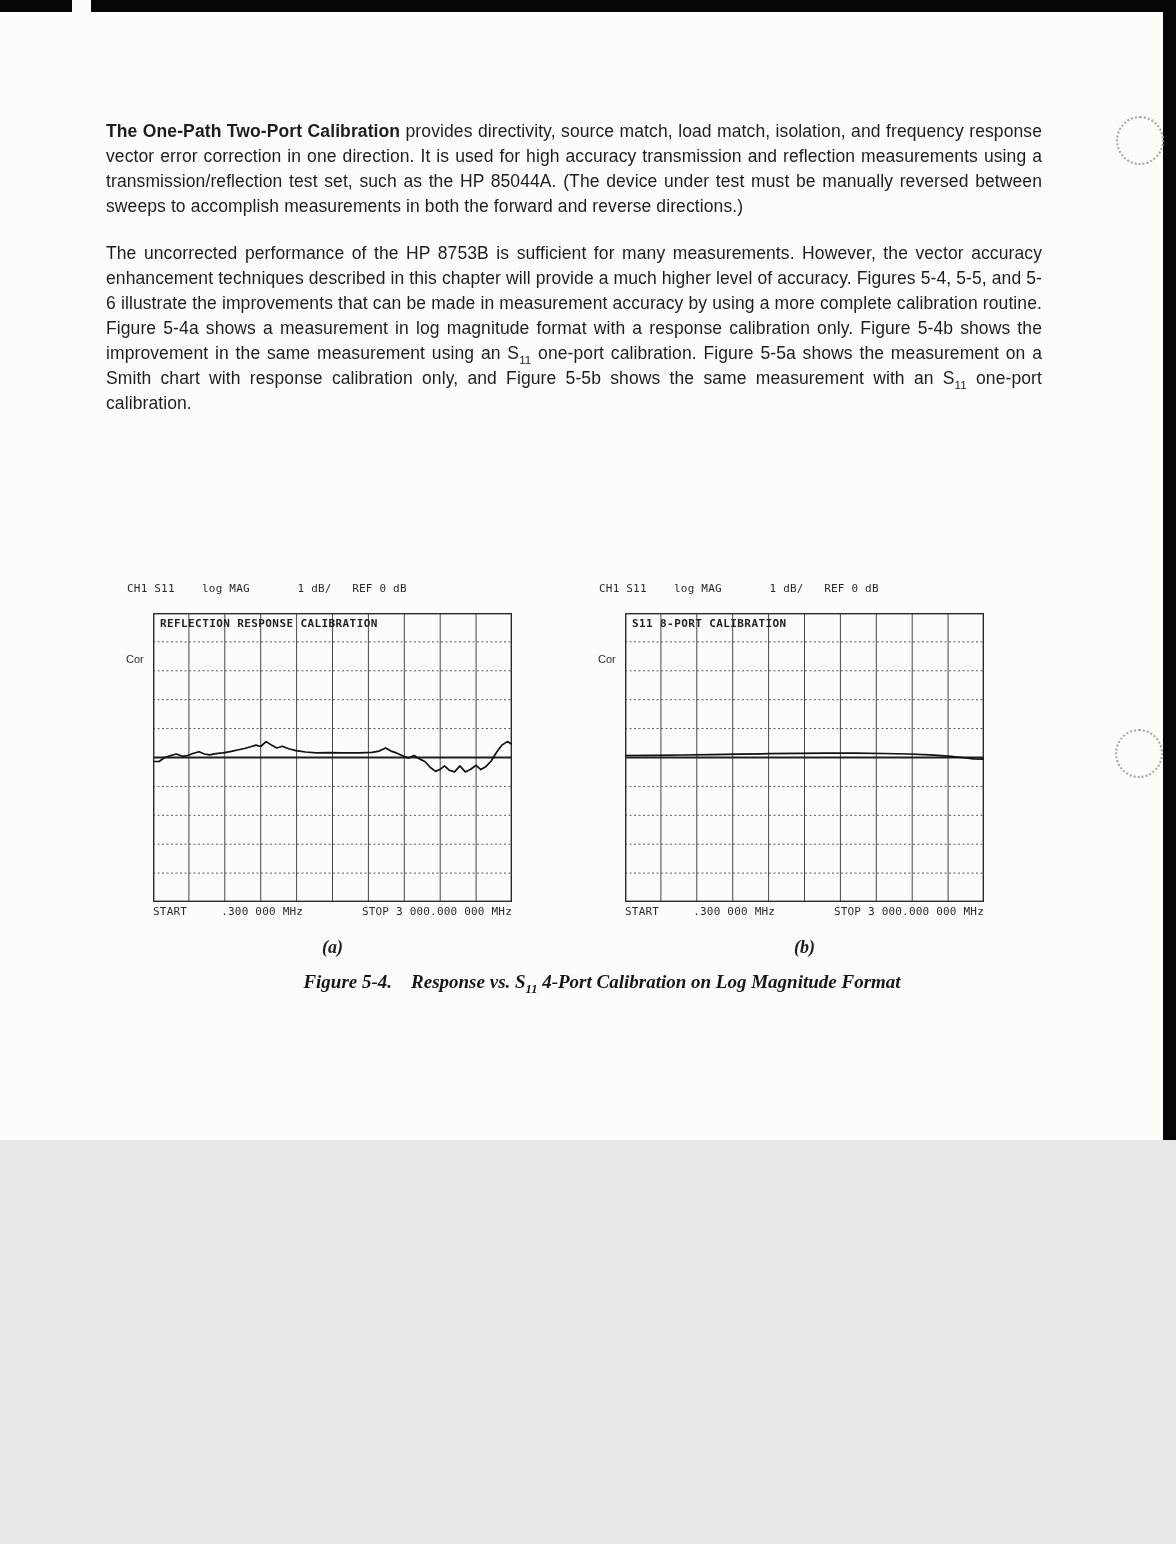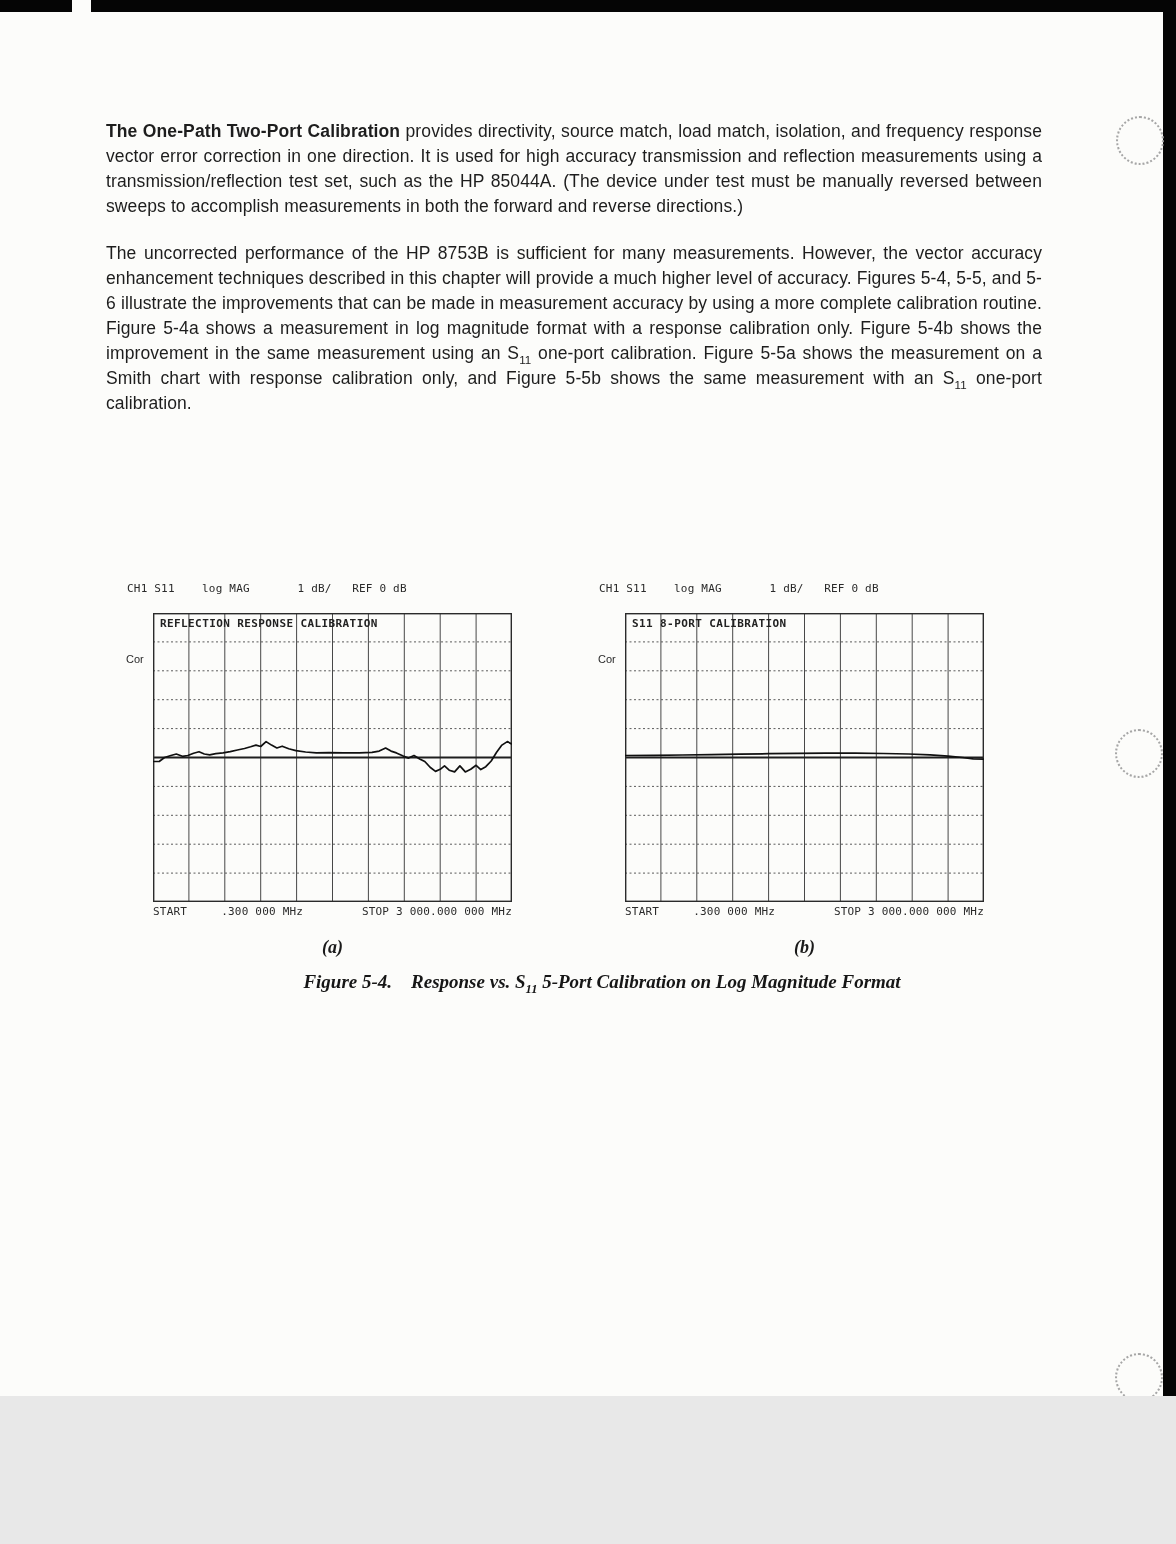--- a/index.html
+++ b/index.html
@@ -1,17 +1,17 @@
 <!DOCTYPE html>
 <html><head>
 <meta charset="utf-8">
 <style>
   html,body { margin:0; padding:0; background:#e8e8e8; }
   .page {
-    position:relative; width:1176px; height:1396px;
+    position:relative; width:1176px; height:1140px;
     background:#fcfcfa; overflow:hidden;
     font-family:"Liberation Sans", sans-serif; color:#202020;
   }
   
   .scan-top    { position:absolute; top:0; left:0; width:1176px; height:12px; background:#050505; }
   .scan-top-notch { position:absolute; top:0; left:72px; width:19px; height:12px; background:#fcfcfa; }
   .scan-right  { position:absolute; top:0; right:0; width:13px; height:1544px; background:#050505; }
   .punch-hole  { position:absolute; width:48px; height:49px; border:2px dotted #a6a6a6; border-radius:50%; box-sizing:border-box; }
   .hole-1 { left:1116px; top:116px; }
   .hole-2 { left:1115px; top:729px; }
@@ -155,21 +155,21 @@
       </div>
       <div class="chart-x">
         <span>START     .300 000 MHz</span>
         <span>STOP 3 000.000 000 MHz</span>
       </div>
       <div class="panel-label">(b)</div>
     </div>
 
   </div>
 
-  <div class="caption"><span>Figure 5-4.&nbsp;&nbsp;&nbsp; Response vs. S</span><sub>11</sub><span> 5-Port Calibration on Log Magnitude Format</span></div>
+  <div class="caption"><span>Figure 5-4.&nbsp;&nbsp;&nbsp; Response vs. S</span><sub>11</sub><span> 4-Port Calibration on Log Magnitude Format</span></div>
 
   <div class="footer">
     <span>5- 6</span>
     <span class="sec">Measurement Measurement</span>
     <span class="spacer"></span>
     <span>HP 5366B</span>
   </div>
 
 </div>
 

